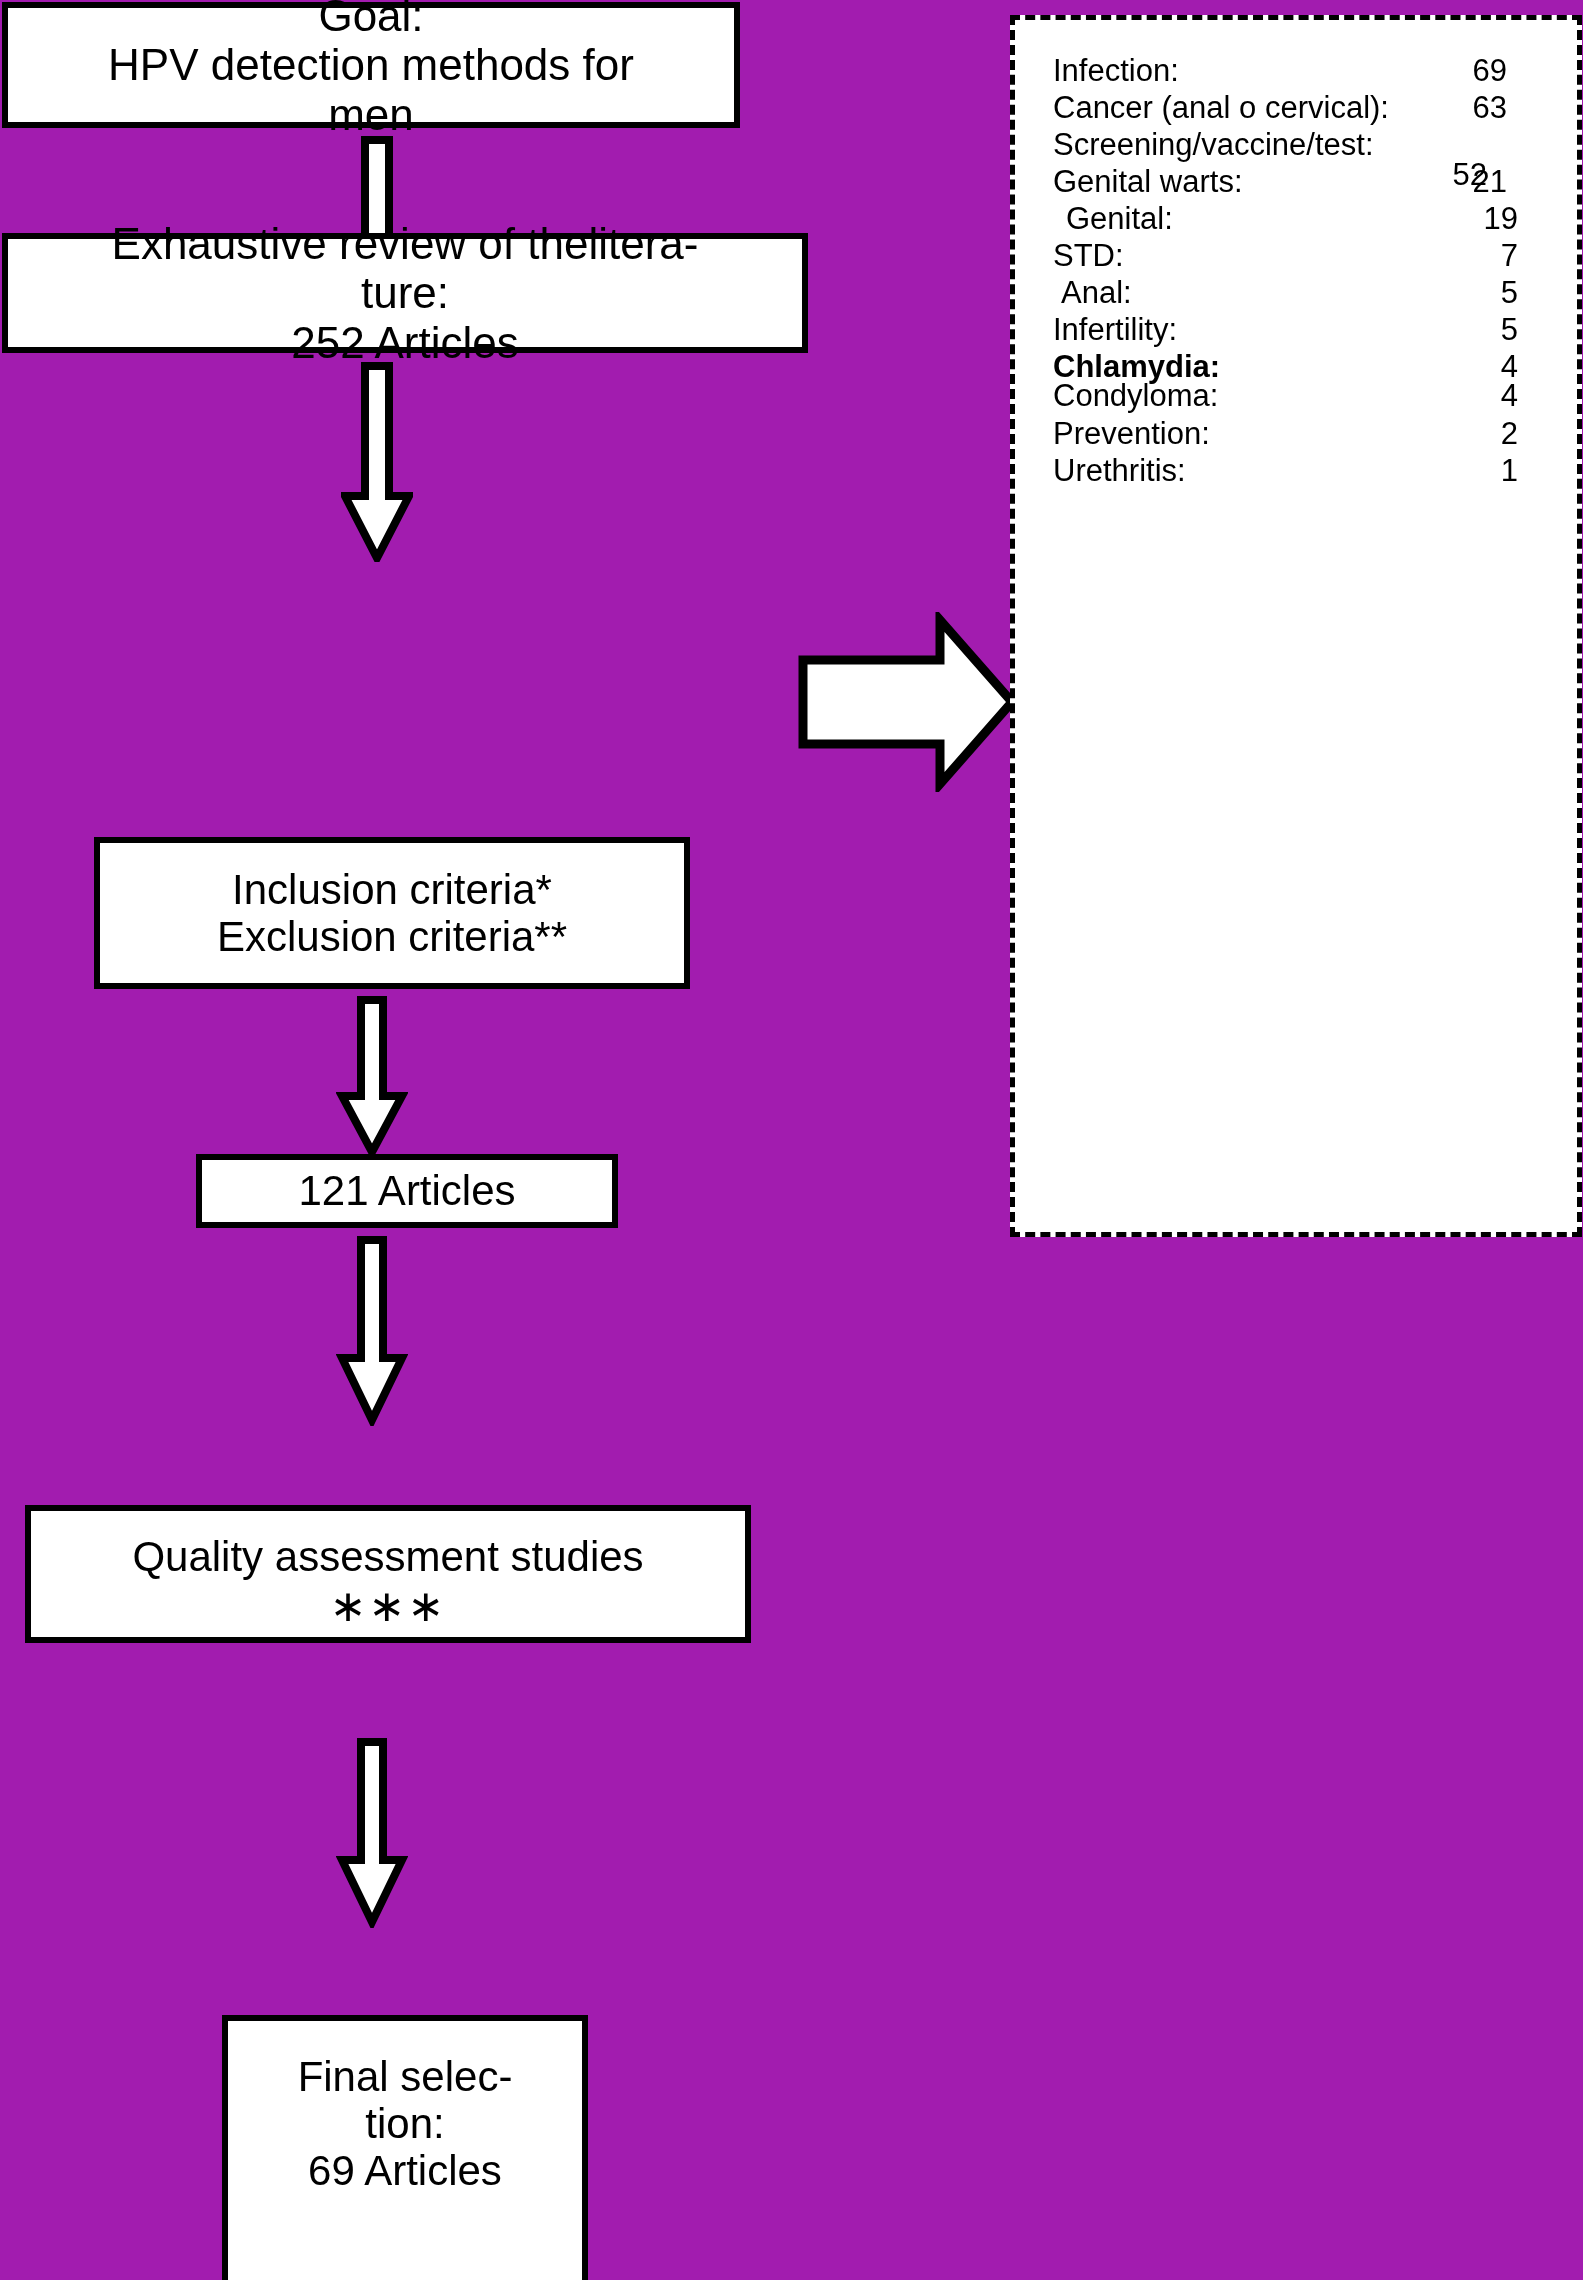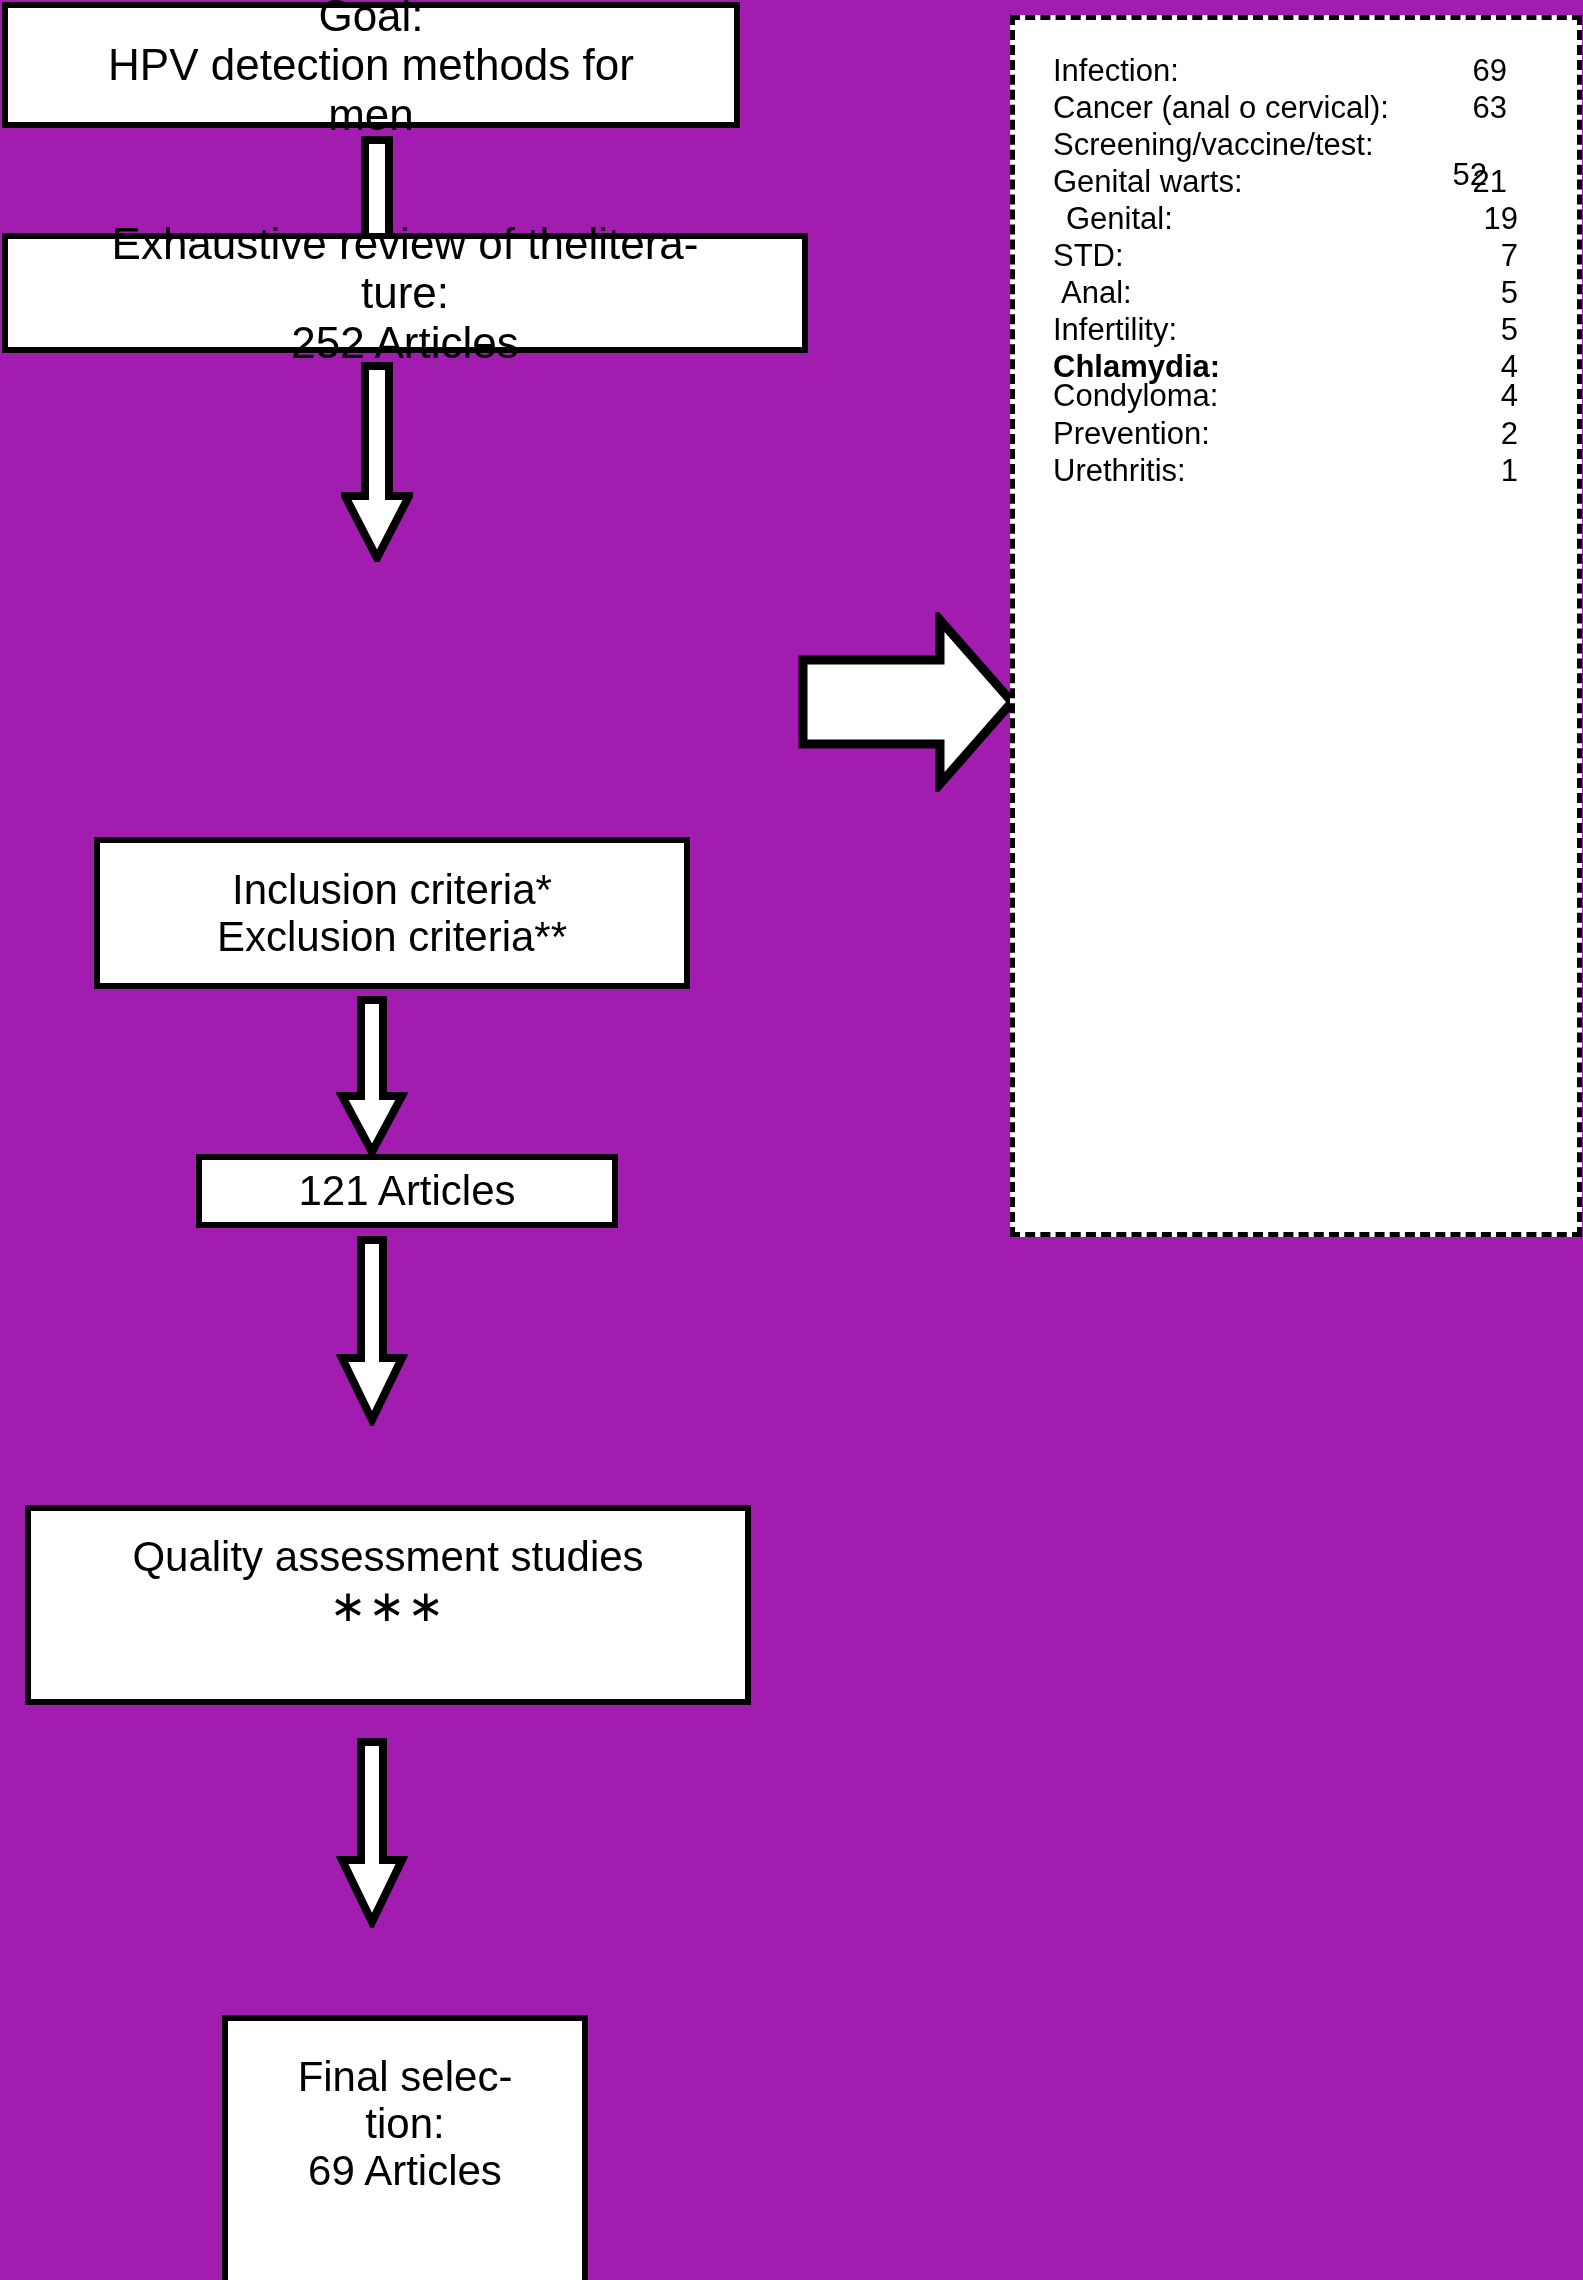--- a/index.html
+++ b/index.html
@@ -33,21 +33,21 @@
   }
   .flow-box .line {
     display: block;
     white-space: pre;
   }
 
   #box-goal        { left: 2px;   top: 2px;    width: 738px; height: 126px; font-size: 44px; }
   #box-review      { left: 2px;   top: 233px;  width: 806px; height: 120px; font-size: 44px; }
   #box-criteria    { left: 94px;  top: 837px;  width: 596px; height: 152px; font-size: 42px; }
   #box-121         { left: 196px; top: 1154px; width: 422px; height: 74px;  font-size: 42px; }
-  #box-quality     { left: 25px;  top: 1505px; width: 726px; height: 200px; font-size: 42px;
+  #box-quality     { left: 25px;  top: 1505px; width: 726px; height: 138px; font-size: 42px;
                      justify-content: flex-start; padding-top: 22px; }
   #box-final       { left: 222px; top: 2015px; width: 366px; height: 290px; font-size: 42px;
                      justify-content: flex-start; padding-top: 32px; }
 
   
   .asterisks {
     font-family: "DejaVu Sans", sans-serif;
     font-size: 44px;
     letter-spacing: 2px;
     line-height: 1.0;

